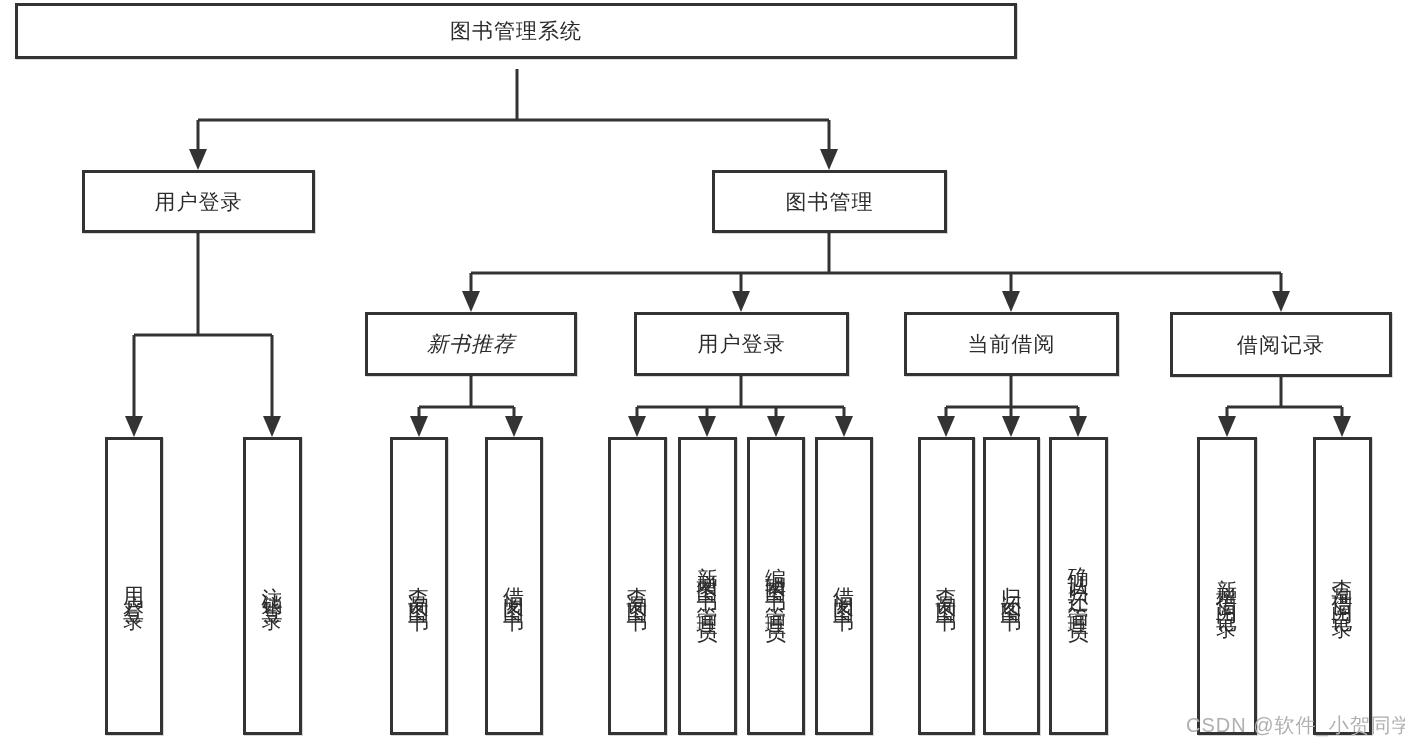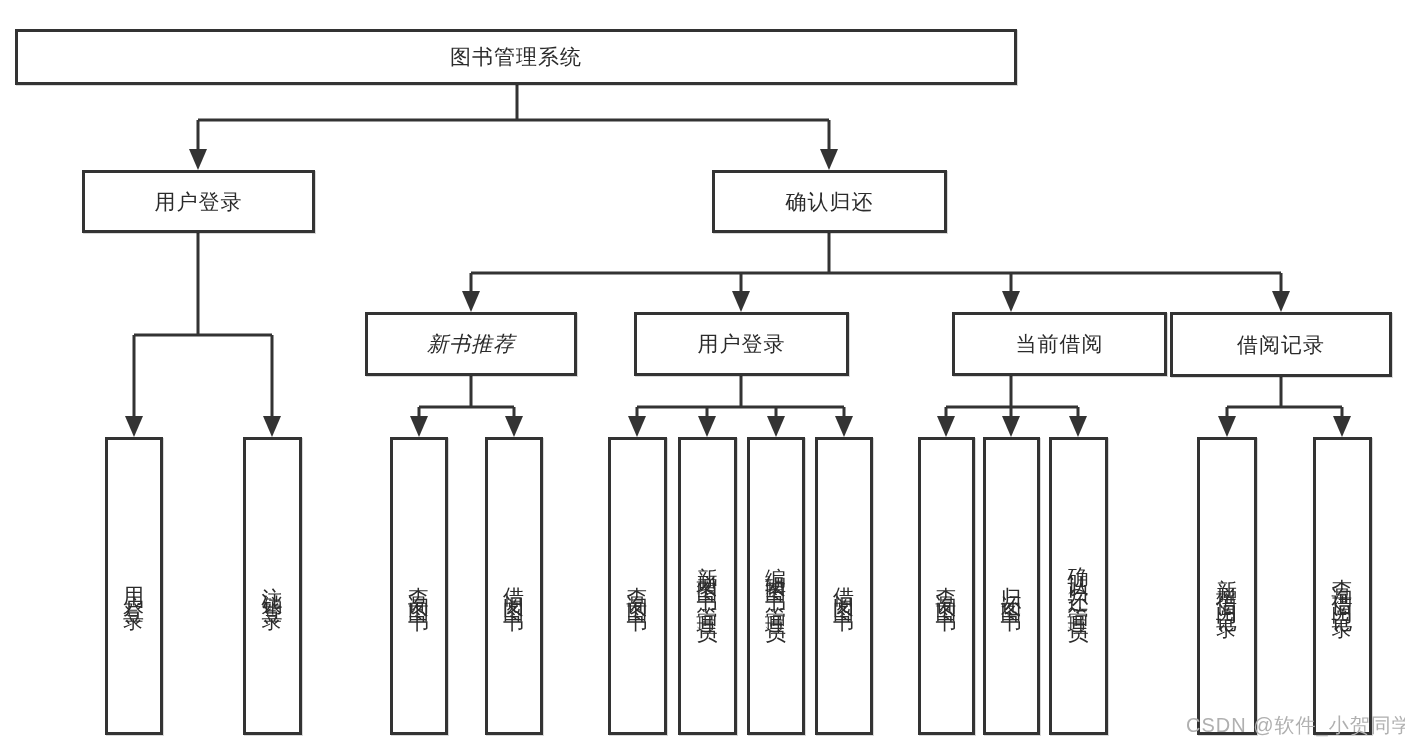--- a/index.html
+++ b/index.html
@@ -31,26 +31,26 @@
   }
   .node.leaf { font-size: 21px; }
   .vtext {
     writing-mode: vertical-rl;
     text-orientation: mixed;
     letter-spacing: 8px;
     line-height: 1;
     white-space: nowrap;
   }
   
-  .b-root { left: 15px;  top: 29px;  width: 1002px; height: 56px; }
+  .b-root { left: 15px;  top: 3px;  width: 1002px; height: 56px; }
   .b-l2a  { left: 82px;  top: 170px; width: 233px;  height: 63px; }
   .b-l2b  { left: 712px; top: 170px; width: 235px;  height: 63px; }
   .b-l3a  { left: 365px; top: 312px; width: 212px;  height: 64px; font-style: italic; }
   .b-l3b  { left: 634px; top: 312px; width: 215px;  height: 64px; }
-  .b-l3c  { left: 952px; top: 312px; width: 215px;  height: 64px; }
+  .b-l3c  { left: 904px; top: 312px; width: 215px;  height: 64px; }
   .b-l3d  { left: 1170px;top: 312px; width: 222px;  height: 65px; }
   
   .leaf { top: 437px; height: 298px; }
   .f01 { left: 105px;  width: 58px; }
   .f02 { left: 243px;  width: 59px; }
   .f03 { left: 390px;  width: 58px; }
   .f04 { left: 485px;  width: 58px; }
   .f05 { left: 608px;  width: 59px; }
   .f06 { left: 678px;  width: 59px; }
   .f07 { left: 747px;  width: 58px; }
@@ -117,21 +117,21 @@
   </svg>
 
   <div class="node b-root">
     <span>图书管理系统</span>
   </div>
 
   <div class="node b-l2a">
     <span>用户登录</span>
   </div>
   <div class="node b-l2b">
-    <span>确认归还</span>
+    <span>图书管理</span>
   </div>
 
   <div class="node b-l3a">
     <span>新书推荐</span>
   </div>
   <div class="node b-l3b">
     <span>用户登录</span>
   </div>
   <div class="node b-l3c">
     <span>当前借阅</span>

